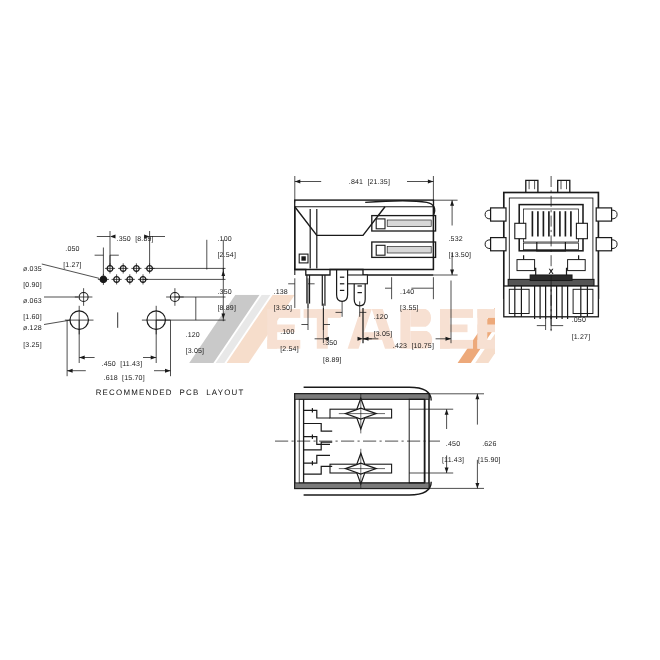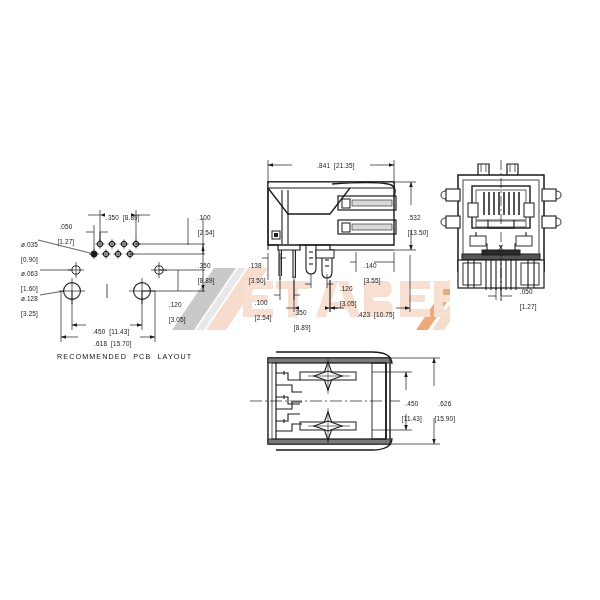--- a/index.html
+++ b/index.html
@@ -4,21 +4,21 @@
 <style>
   html,body{margin:0;padding:0;background:#ffffff;}
   body{width:600px;height:600px;overflow:hidden;
        font-family:"Liberation Sans","DejaVu Sans",sans-serif;}
   #sheet{position:relative;width:600px;height:600px;background:#fff;}
   #sheet svg{position:absolute;left:0;top:0;}
   .lbl{position:absolute;font-size:6.4px;line-height:7.2px;color:#1a1a1a;
        letter-spacing:.15px;white-space:pre;font-family:"Liberation Sans",sans-serif;}
   .lbl.c{text-align:center;}
   .lbl.r{text-align:right;}
-  .cap{position:absolute;font-size:7.2px;letter-spacing:1.1px;color:#111;white-space:pre;}
+  .cap{position:absolute;font-size:7.2px;letter-spacing:1.1px;color:#111;white-space:pre;margin-left:30px;}
 </style>
 </head>
 <body>
 
 <div id="sheet">
 
   <svg width="600" height="600" viewBox="0 0 600 600">
     <defs>
       <clipPath id="wmclip">
           <rect x="150" y="268" width="300" height="62"></rect>

